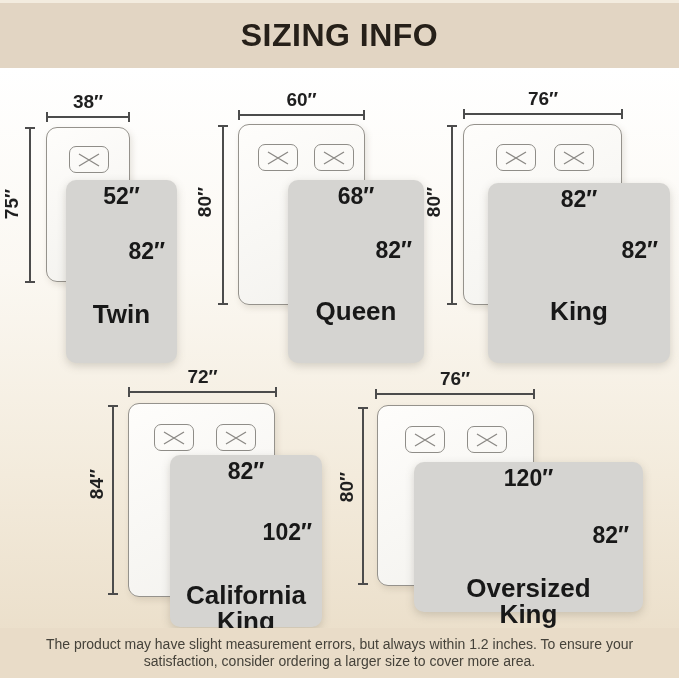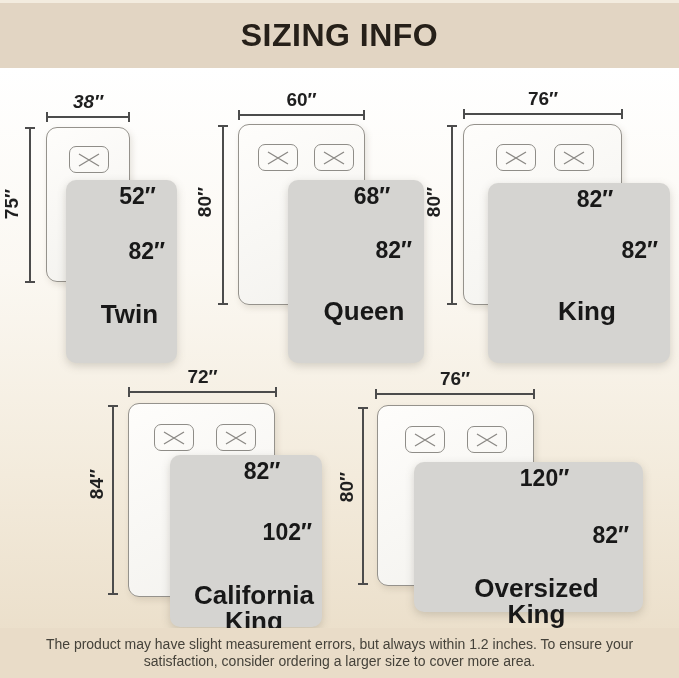--- a/index.html
+++ b/index.html
@@ -29,37 +29,37 @@
   }
   .pillow {
     position:absolute; width:40px; height:27px; border:1px solid #8f8d88;
     border-radius:7px; display:flex; align-items:center; justify-content:center;
     box-sizing:border-box;
   }
   .blanket {
     position:absolute; background:#d5d4d1; border-radius:10px;
     box-shadow:0 3px 8px rgba(100,95,85,0.25);
   }
-  .bw,.bl,.bname { position:absolute; color:#181818; font-weight:700;padding-left:16px; }
+  .bw,.bl,.bname { position:absolute; color:#181818; font-weight:700; }
   .bw { font-size:23px; top:3px; left:0; width:100%; text-align:center; }
   .bl { font-size:23px; }
   .bname { font-size:26px; line-height:26px; text-align:center; left:50%; transform:translateX(-50%);margin-top:20px; }
 
   .dim-label { font-size:19px; font-weight:600; color:#1f1f1f; white-space:nowrap; }
   .dim-h { position:absolute; display:flex; flex-direction:column; align-items:center; gap:3px; }
   .hline { position:relative; width:100%; height:2px; background:#4c4c4c; }
   .hline::before,.hline::after { content:""; position:absolute; top:-4px; width:2px; height:10px; background:#4c4c4c; }
   .hline::before { left:0; } .hline::after { right:0; }
   .vline { position:absolute; width:2px; background:#4c4c4c; }
   .vline::before,.vline::after { content:""; position:absolute; left:-4px; width:10px; height:2px; background:#4c4c4c; }
   .vline::before { top:0; } .vline::after { bottom:0; }
   .vlabel { position:absolute; width:60px; text-align:center; transform:rotate(-90deg); }
 
   
-  .t-dimh { left:46px; top:91px; width:84px;font-style:italic; }
+  .t-dimh { left:46px; top:91px; width:84px; }
   .t-vline { left:29px; top:127px; height:156px; }
   .t-vlabel { left:-18px; top:193px; }
   .t-bed { left:46px; top:127px; width:84px; height:155px; }
   .t-p1 { left:22px; top:18px; }
   .t-blanket { left:66px; top:180px; width:111px; height:183px; }
   .t-bl { top:58px; right:12px; }
   .t-bname { top:101px; width:100px; }
 
   
   .q-dimh { left:238px; top:89px; width:127px; }

